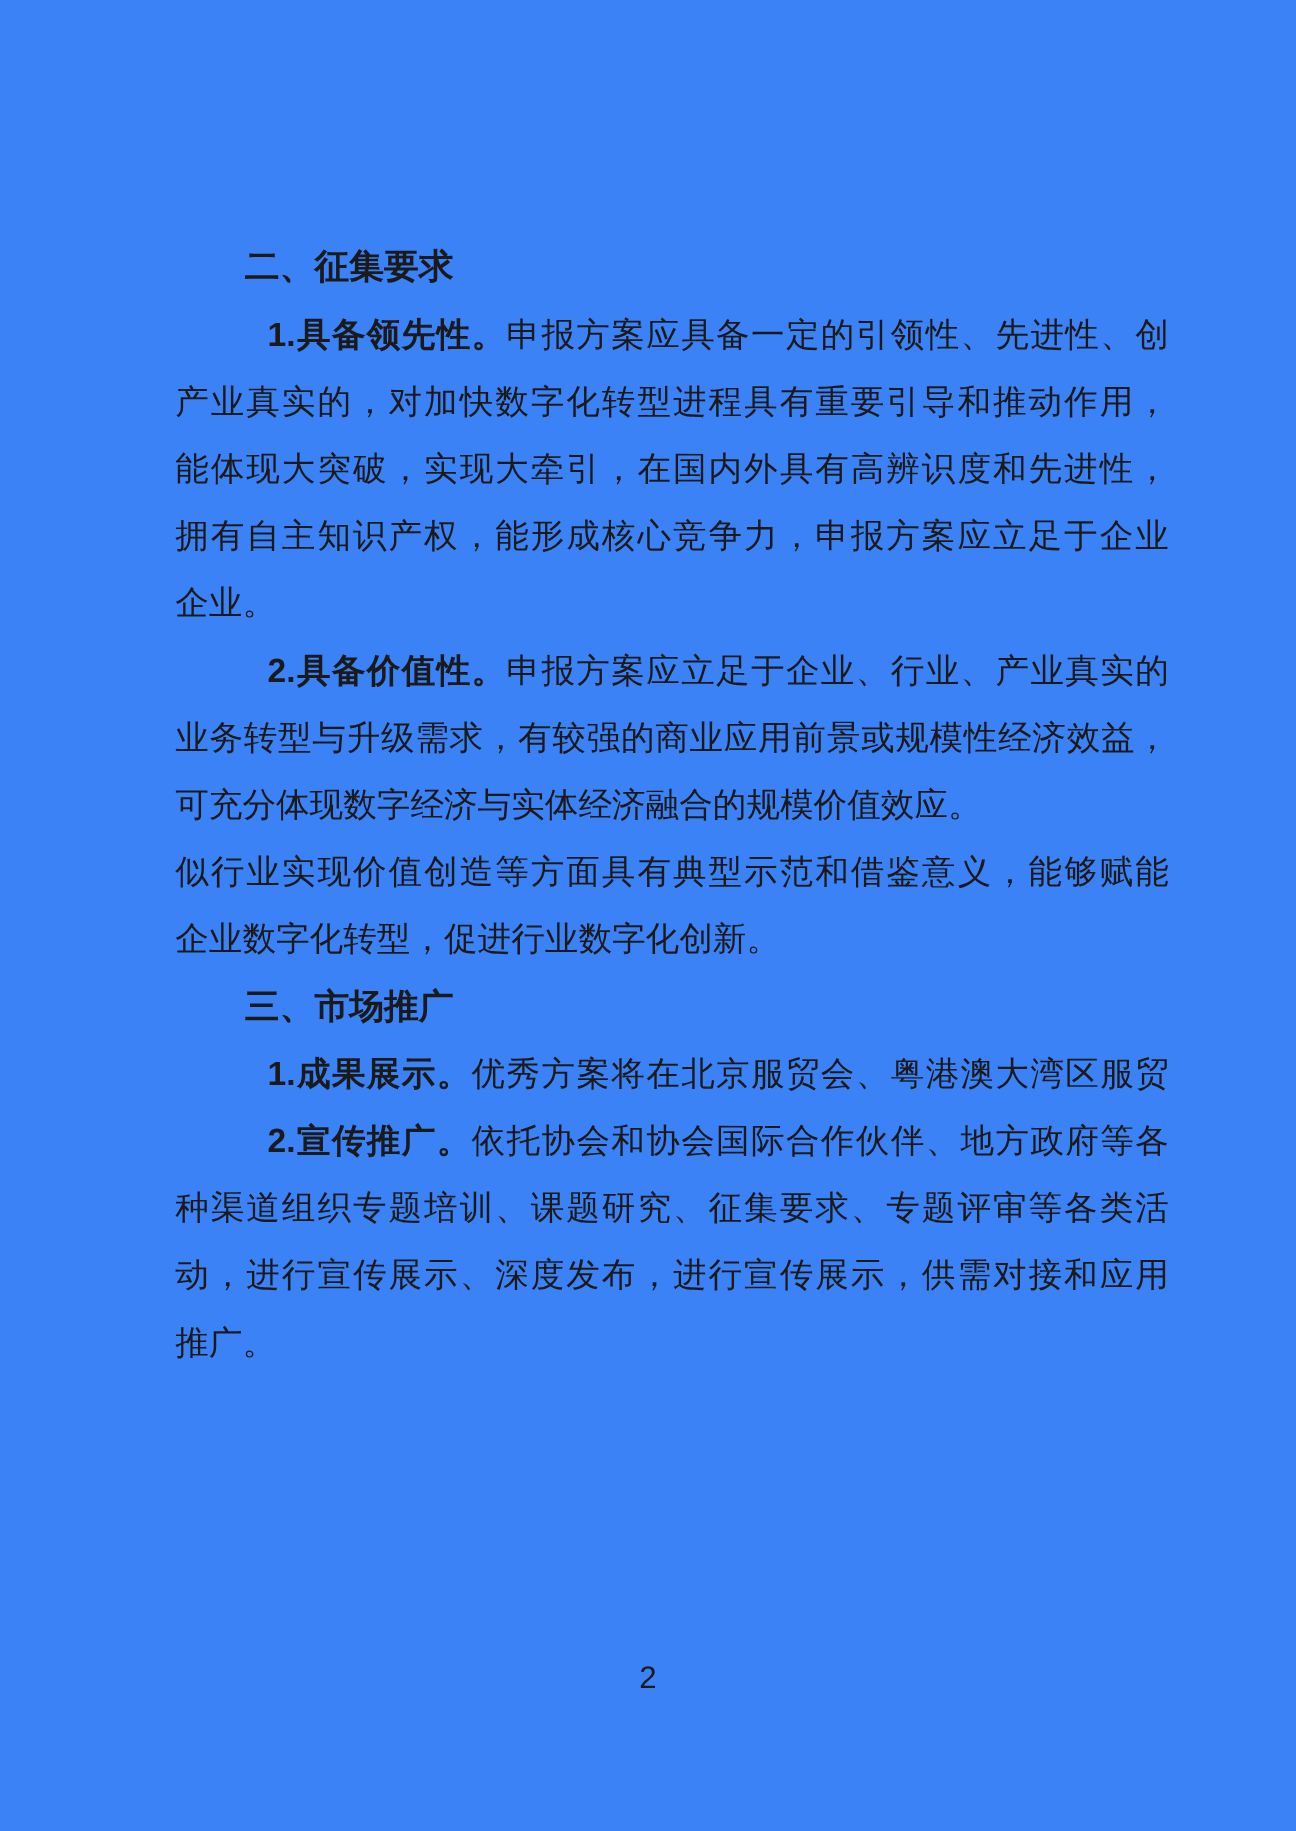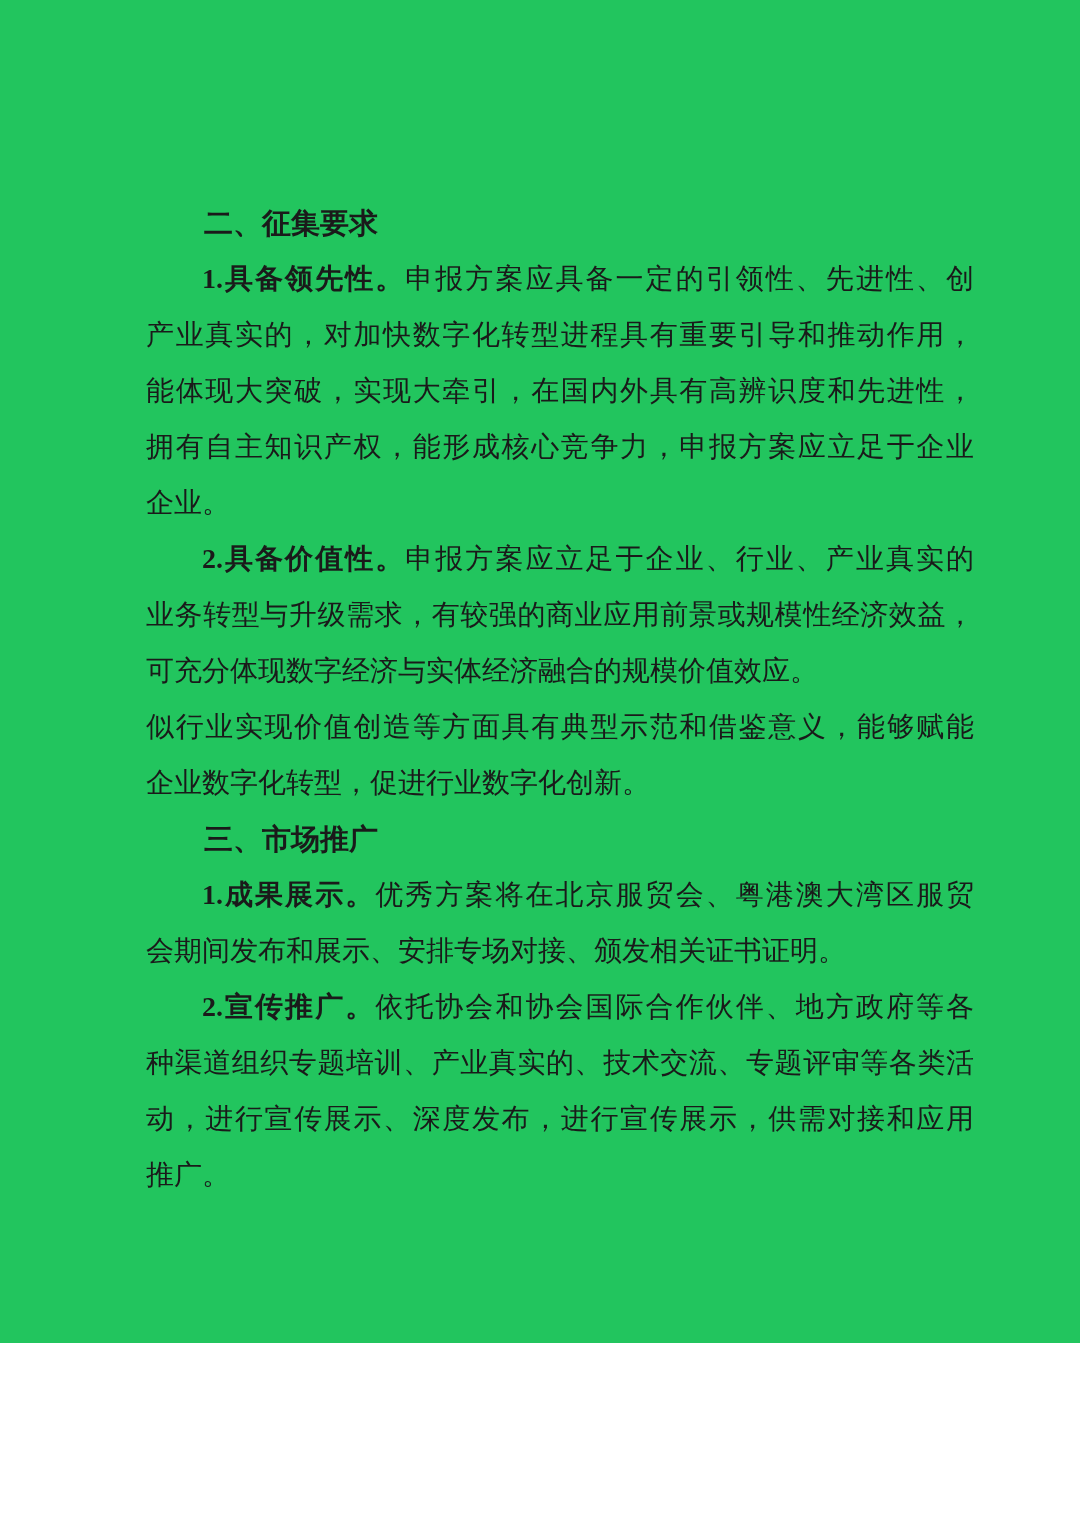--- a/index.html
+++ b/index.html
@@ -3,24 +3,24 @@
 <meta charset="utf-8">
 <style>
   html, body {
     margin: 0;
     padding: 0;
     background: #ffffff;
   }
   .page {
     position: relative;
     width: 1080px;
-    height: 1343px;
-    background: #22c55e;
+    height: 1526px;
+    background: #3b82f6;
     color: #1a1a1a;
-    font-family: Liberation Serif, serif;
+    font-family: Liberation Sans, sans-serif;
     overflow: hidden;
   }
   .doc-body {
     position: absolute;
     left: 146px;
     top: 195px;
     width: 828px;
   }
   .line {
     font-size: 28px;
@@ -40,20 +40,21 @@
   }
   .line.heading {
     font-weight: bold;
     text-indent: 2em;
     text-align: left;
     text-align-last: left;
     font-size: 29px;
   }
   .line b {
     font-weight: bold;
+    margin-left: 21px;
   }
   .page-number {
     position: absolute;
     top: 1382px;
     left: 0;
     width: 100%;
     text-align: center;
     font-size: 26px;
     line-height: 32px;
     color: #1a1a1a;
@@ -70,20 +71,19 @@
       <div class="line">能体现大突破，实现大牵引，在国内外具有高辨识度和先进性，</div>
       <div class="line">拥有自主知识产权，能形成核心竞争力，申报方案应立足于企业</div>
       <div class="line last">企业。</div>
       <div class="line first"><b>2.具备价值性。</b><span>申报方案应立足于企业、行业、产业真实的</span></div>
       <div class="line">业务转型与升级需求，有较强的商业应用前景或规模性经济效益，</div>
       <div class="line last">可充分体现数字经济与实体经济融合的规模价值效应。</div>
       <div class="line">似行业实现价值创造等方面具有典型示范和借鉴意义，能够赋能</div>
       <div class="line last">企业数字化转型，促进行业数字化创新。</div>
       <div class="line heading">三、市场推广</div>
       <div class="line first"><b>1.成果展示。</b><span>优秀方案将在北京服贸会、粤港澳大湾区服贸</span></div>
-      <div class="line last">会期间发布和展示、安排专场对接、颁发相关证书证明。</div>
       <div class="line first"><b>2.宣传推广。</b><span>依托协会和协会国际合作伙伴、地方政府等各</span></div>
-      <div class="line">种渠道组织专题培训、产业真实的、技术交流、专题评审等各类活</div>
+      <div class="line">种渠道组织专题培训、课题研究、征集要求、专题评审等各类活</div>
       <div class="line">动，进行宣传展示、深度发布，进行宣传展示，供需对接和应用</div>
       <div class="line last">推广。</div>
     </div>
   <div class="page-number">2</div>
 </div>
 
 </body></html>

